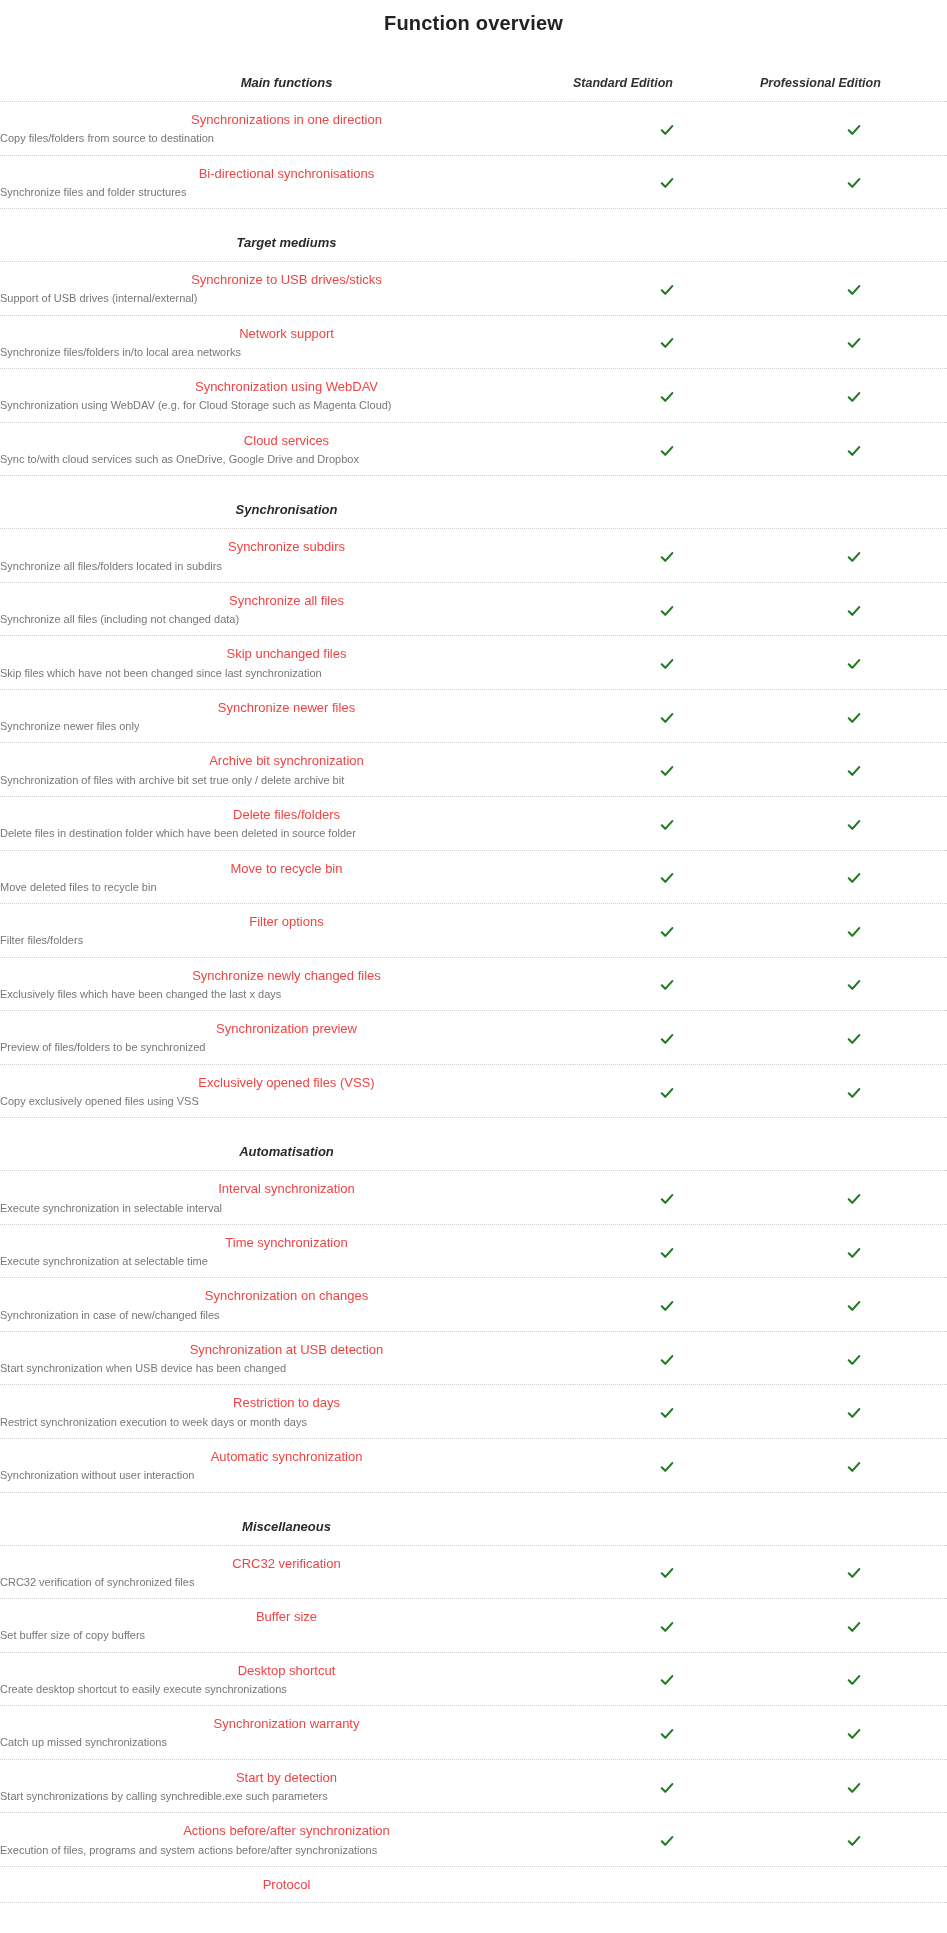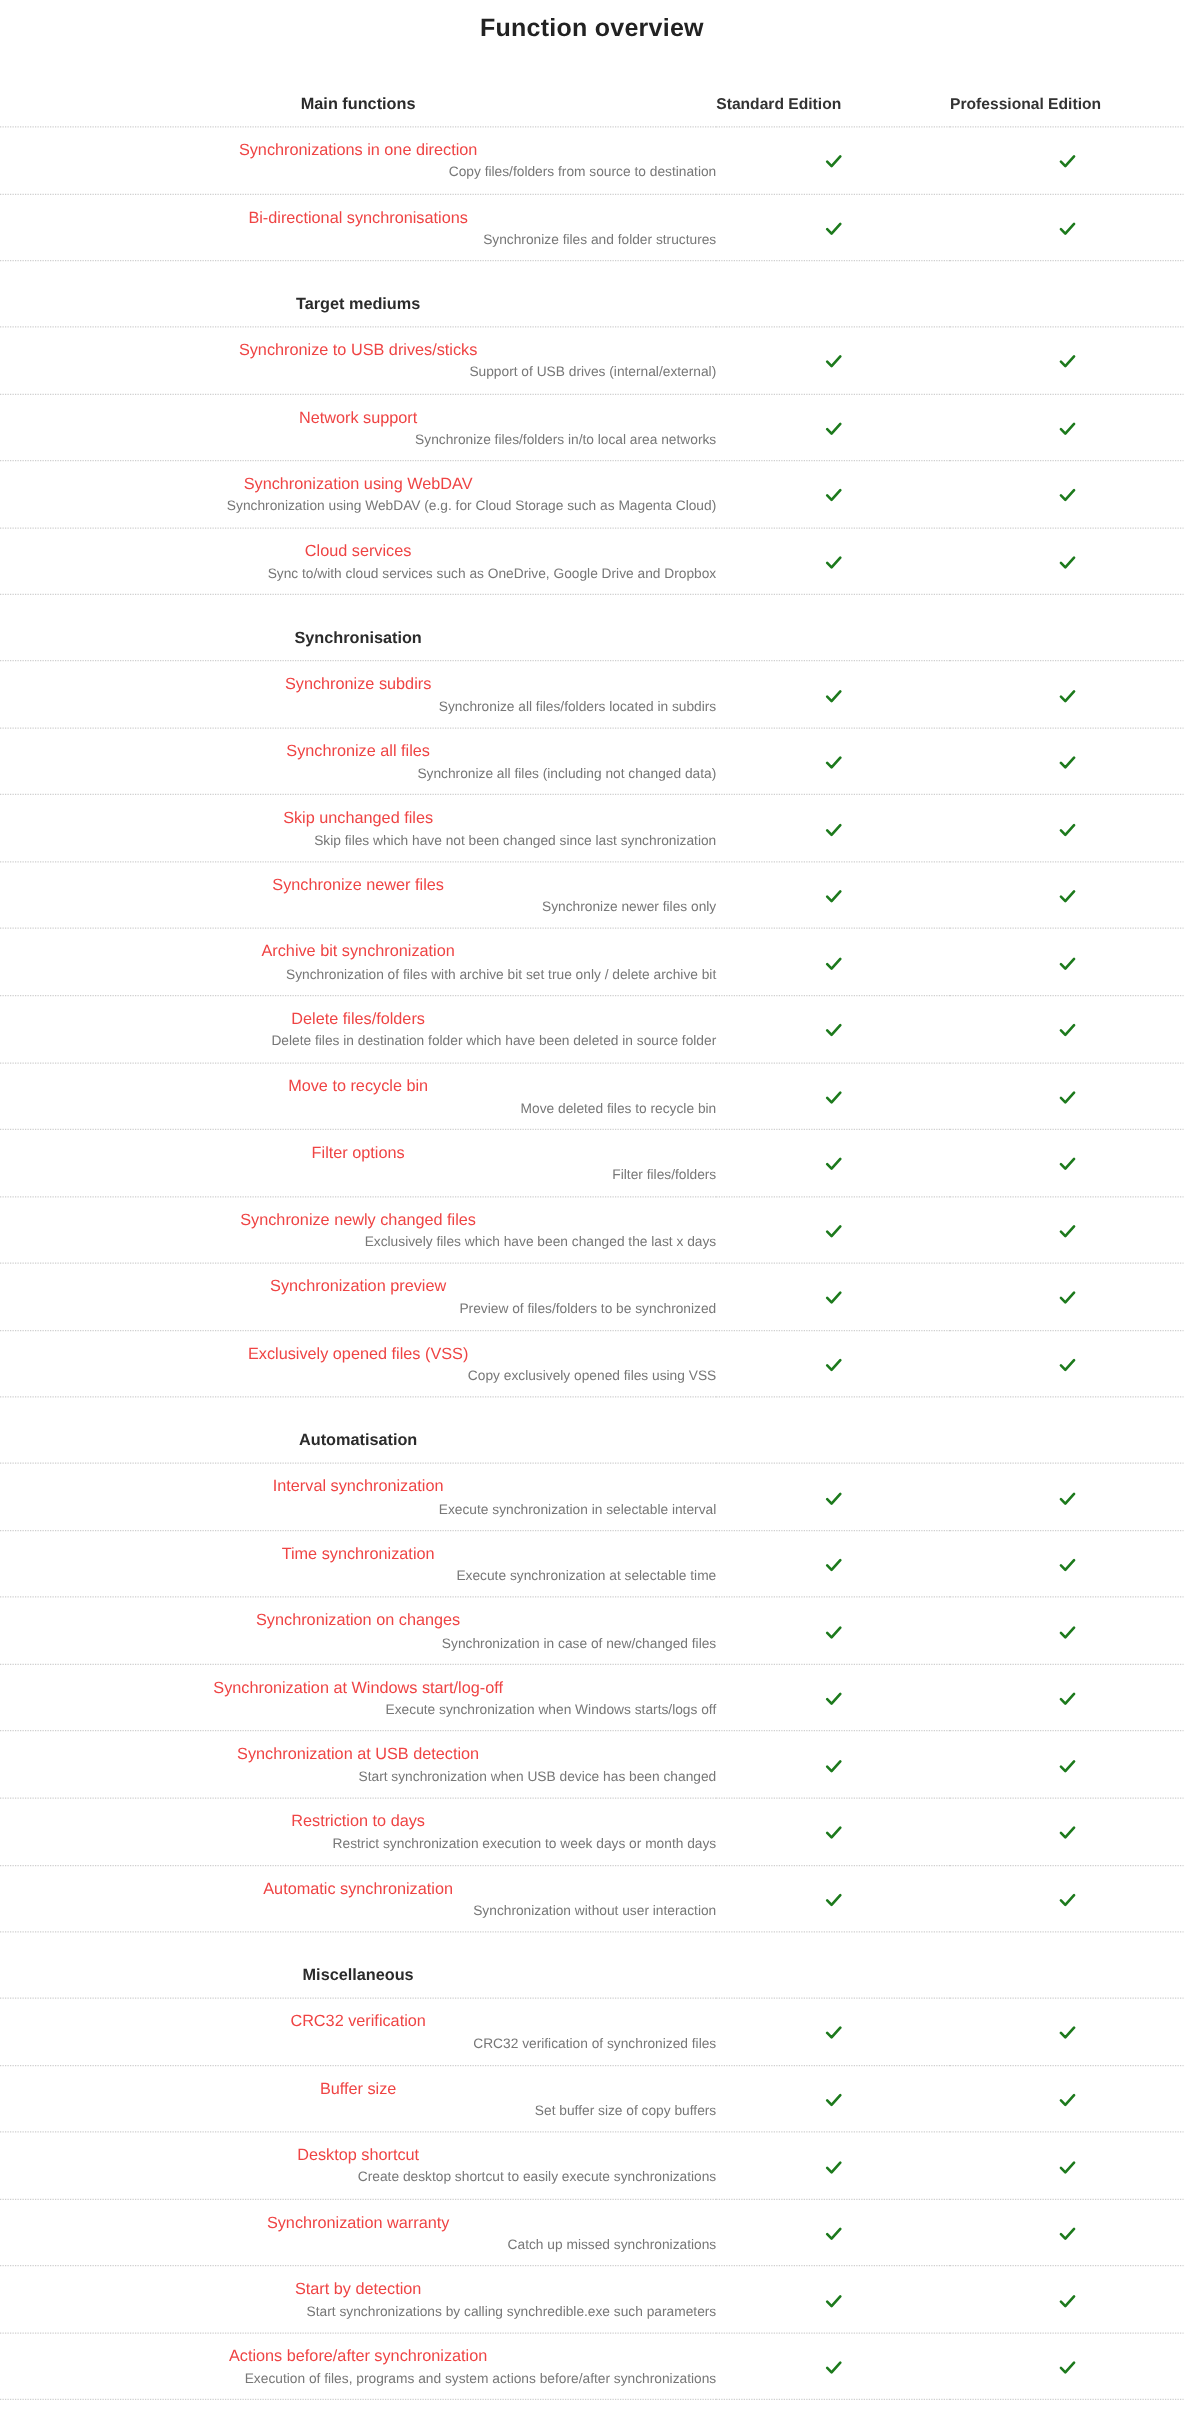--- a/index.html
+++ b/index.html
@@ -49,37 +49,38 @@
   tr.feature-row:last-child td {
     border-bottom: 1px dotted #cfcfcf;
   }
   .feat-title {
     text-align: center;
     font-size: 13px;
     color: #ef4444;
     line-height: 1.25;
   }
   .feat-desc {
-    text-align: right;
+    text-align: left;
     font-size: 11px;
     color: #777777;
     line-height: 1.3;
     margin-top: 3px;
   }
   .mark {
     text-align: center;
     font-size: 15px;
     line-height: 1;
   }
   .mark.yes { color: #1d7a1d; font-weight: bold; }
 
   tr.section-row td {
     padding: 26px 0 11px 0;
     vertical-align: middle;
     border-bottom: 1px dotted #cfcfcf;
+    font-style: italic;
   }
   .section-title {
     text-align: center;
     font-size: 13px;
     font-weight: bold;
     color: #2b2b2b;
   }
   .spacer-cell { border-bottom: 1px dotted #cfcfcf; }
   svg.chk { display: inline-block; vertical-align: middle; }
 </style>
@@ -442,36 +443,20 @@
               </svg></div>
           </td>
           <td>
             <div class="mark yes"><svg class="chk" width="14" height="14" viewBox="0 0 16 16" aria-hidden="true">
                 <path d="M2 8.4 L6 12.4 L14 3.6" fill="none" stroke="#1d7a1d" stroke-width="2.4" stroke-linecap="round" stroke-linejoin="round"></path>
               </svg></div>
           </td>
         </tr>
         <tr class="feature-row">
           <td>
-            <div class="feat-title">Synchronization at Windows start/log-off</div>
-            <div class="feat-desc">Execute synchronization when Windows starts/logs off</div>
-          </td>
-          <td>
-            <div class="mark yes"><svg class="chk" width="14" height="14" viewBox="0 0 16 16" aria-hidden="true">
-                <path d="M2 8.4 L6 12.4 L14 3.6" fill="none" stroke="#1d7a1d" stroke-width="2.4" stroke-linecap="round" stroke-linejoin="round"></path>
-              </svg></div>
-          </td>
-          <td>
-            <div class="mark yes"><svg class="chk" width="14" height="14" viewBox="0 0 16 16" aria-hidden="true">
-                <path d="M2 8.4 L6 12.4 L14 3.6" fill="none" stroke="#1d7a1d" stroke-width="2.4" stroke-linecap="round" stroke-linejoin="round"></path>
-              </svg></div>
-          </td>
-        </tr>
-        <tr class="feature-row">
-          <td>
             <div class="feat-title">Synchronization at USB detection</div>
             <div class="feat-desc">Start synchronization when USB device has been changed</div>
           </td>
           <td>
             <div class="mark yes"><svg class="chk" width="14" height="14" viewBox="0 0 16 16" aria-hidden="true">
                 <path d="M2 8.4 L6 12.4 L14 3.6" fill="none" stroke="#1d7a1d" stroke-width="2.4" stroke-linecap="round" stroke-linejoin="round"></path>
               </svg></div>
           </td>
           <td>
             <div class="mark yes"><svg class="chk" width="14" height="14" viewBox="0 0 16 16" aria-hidden="true">

